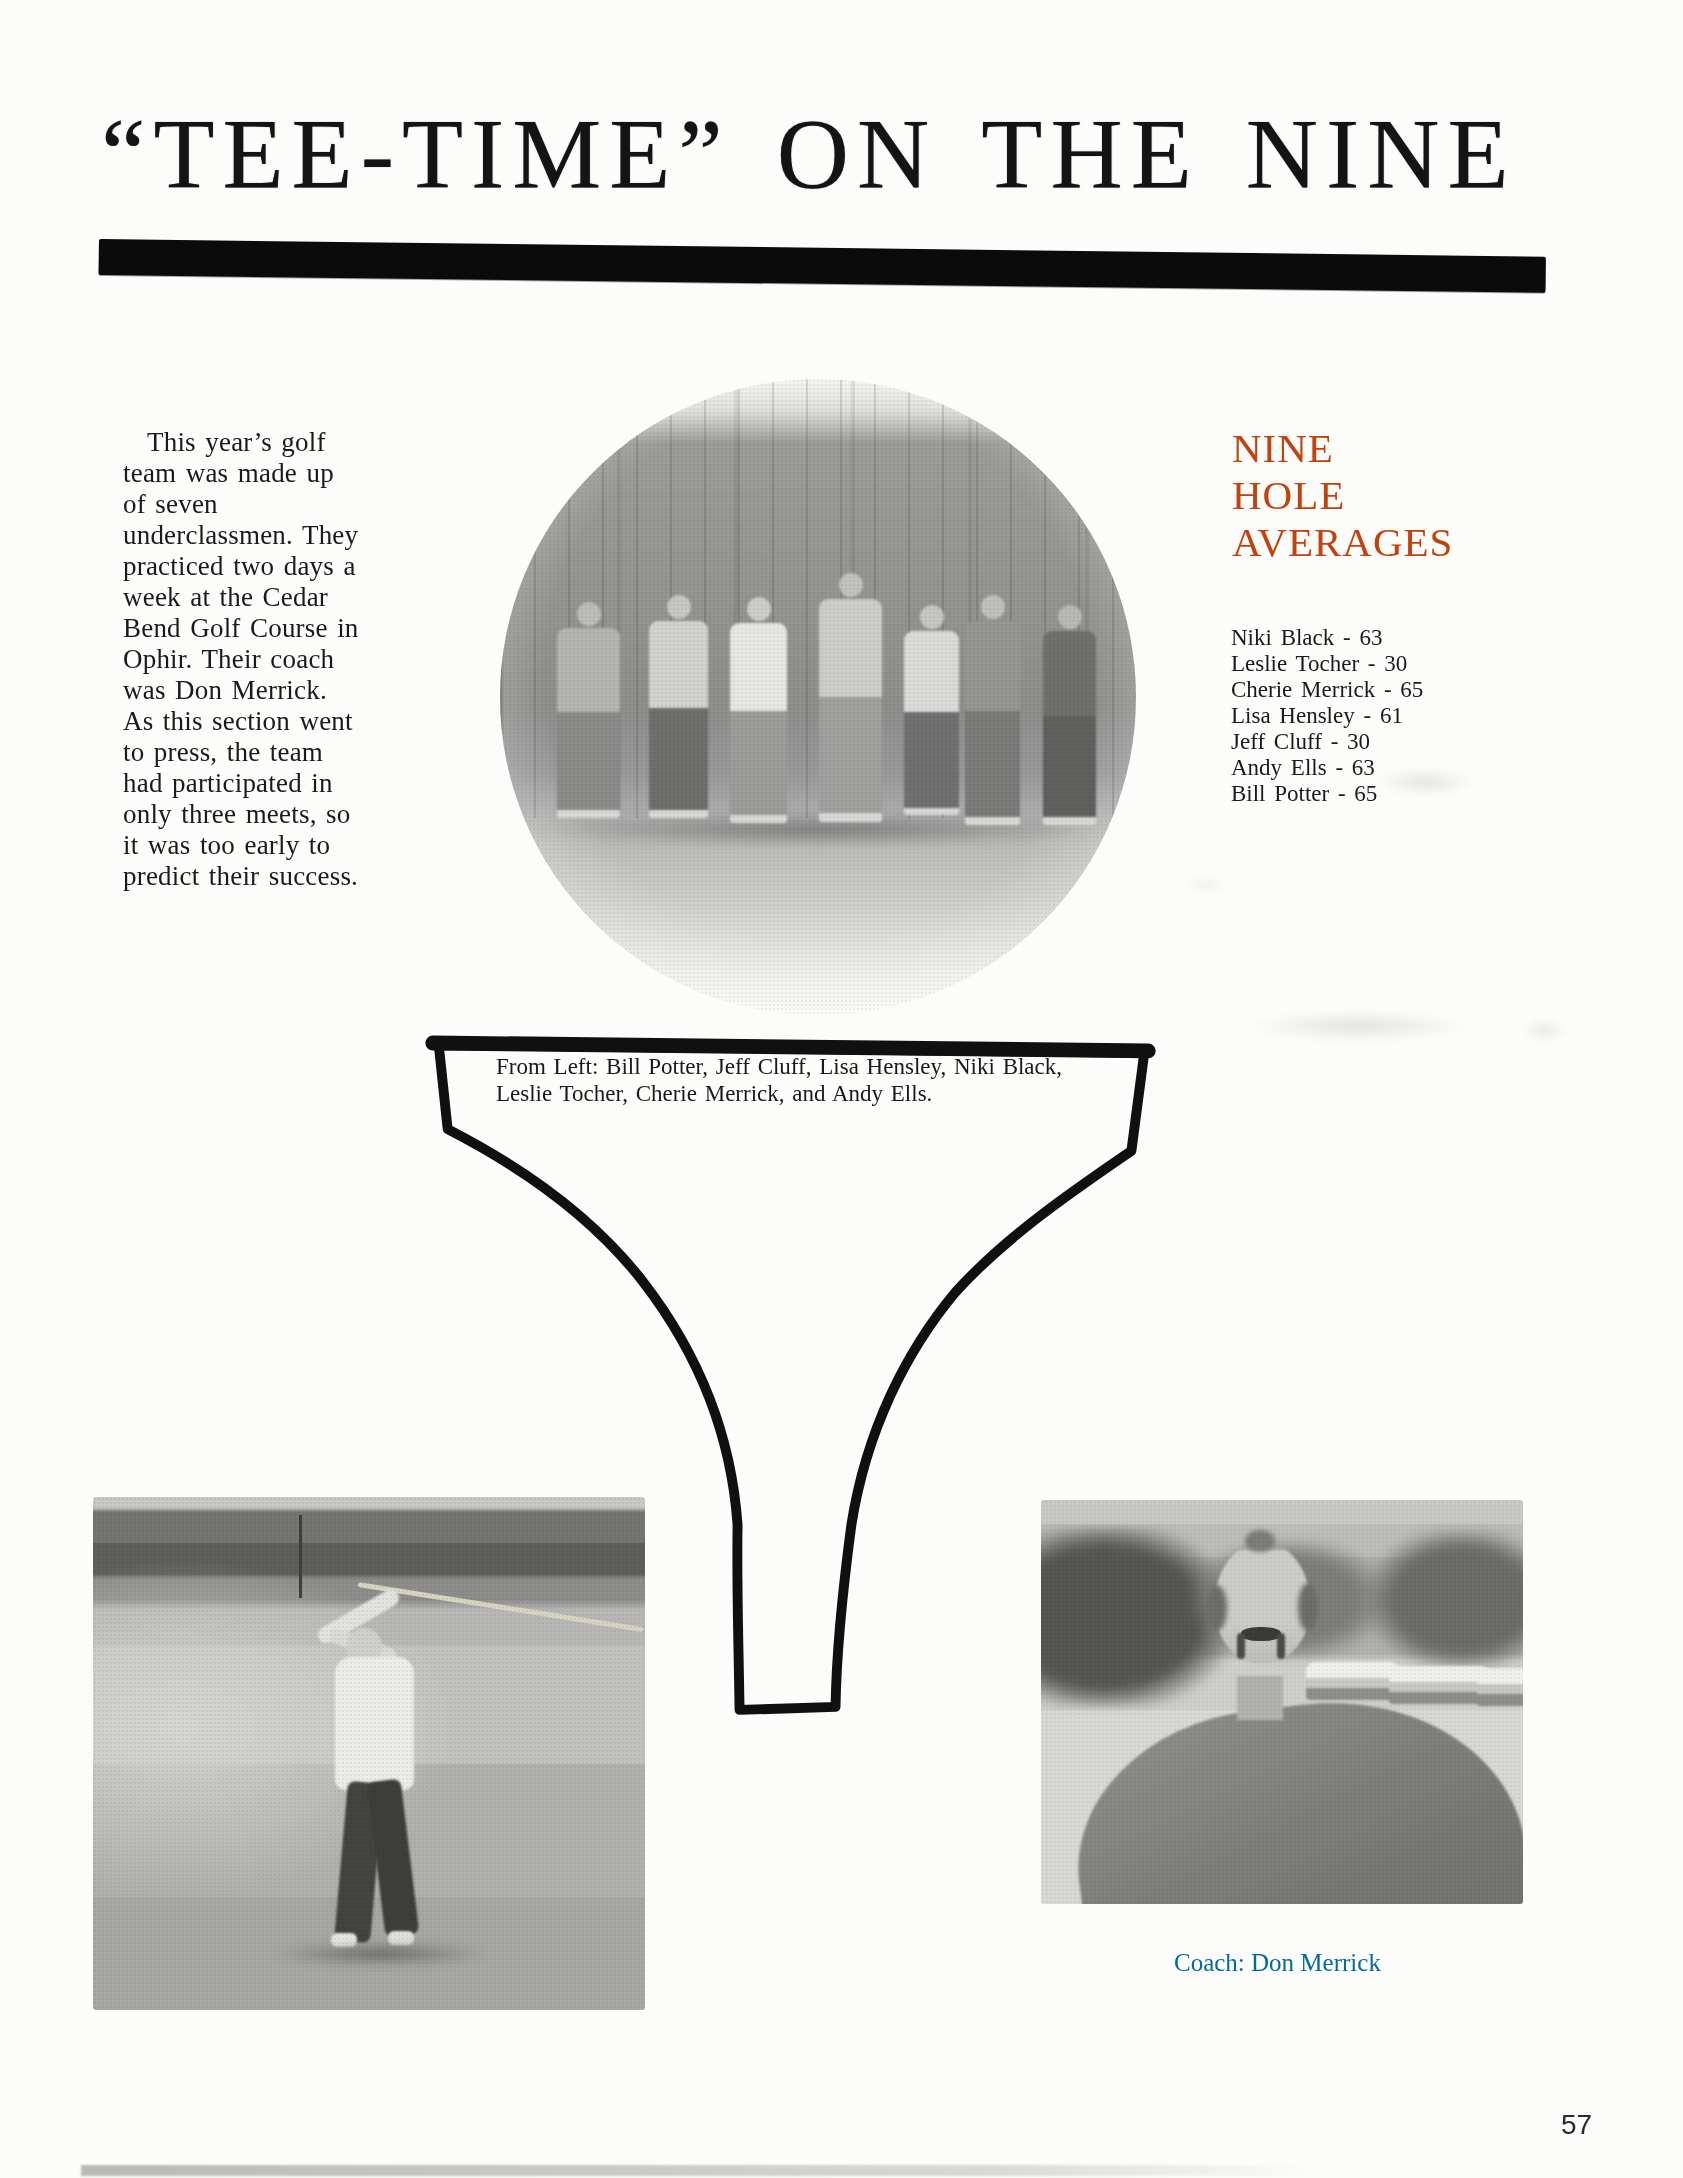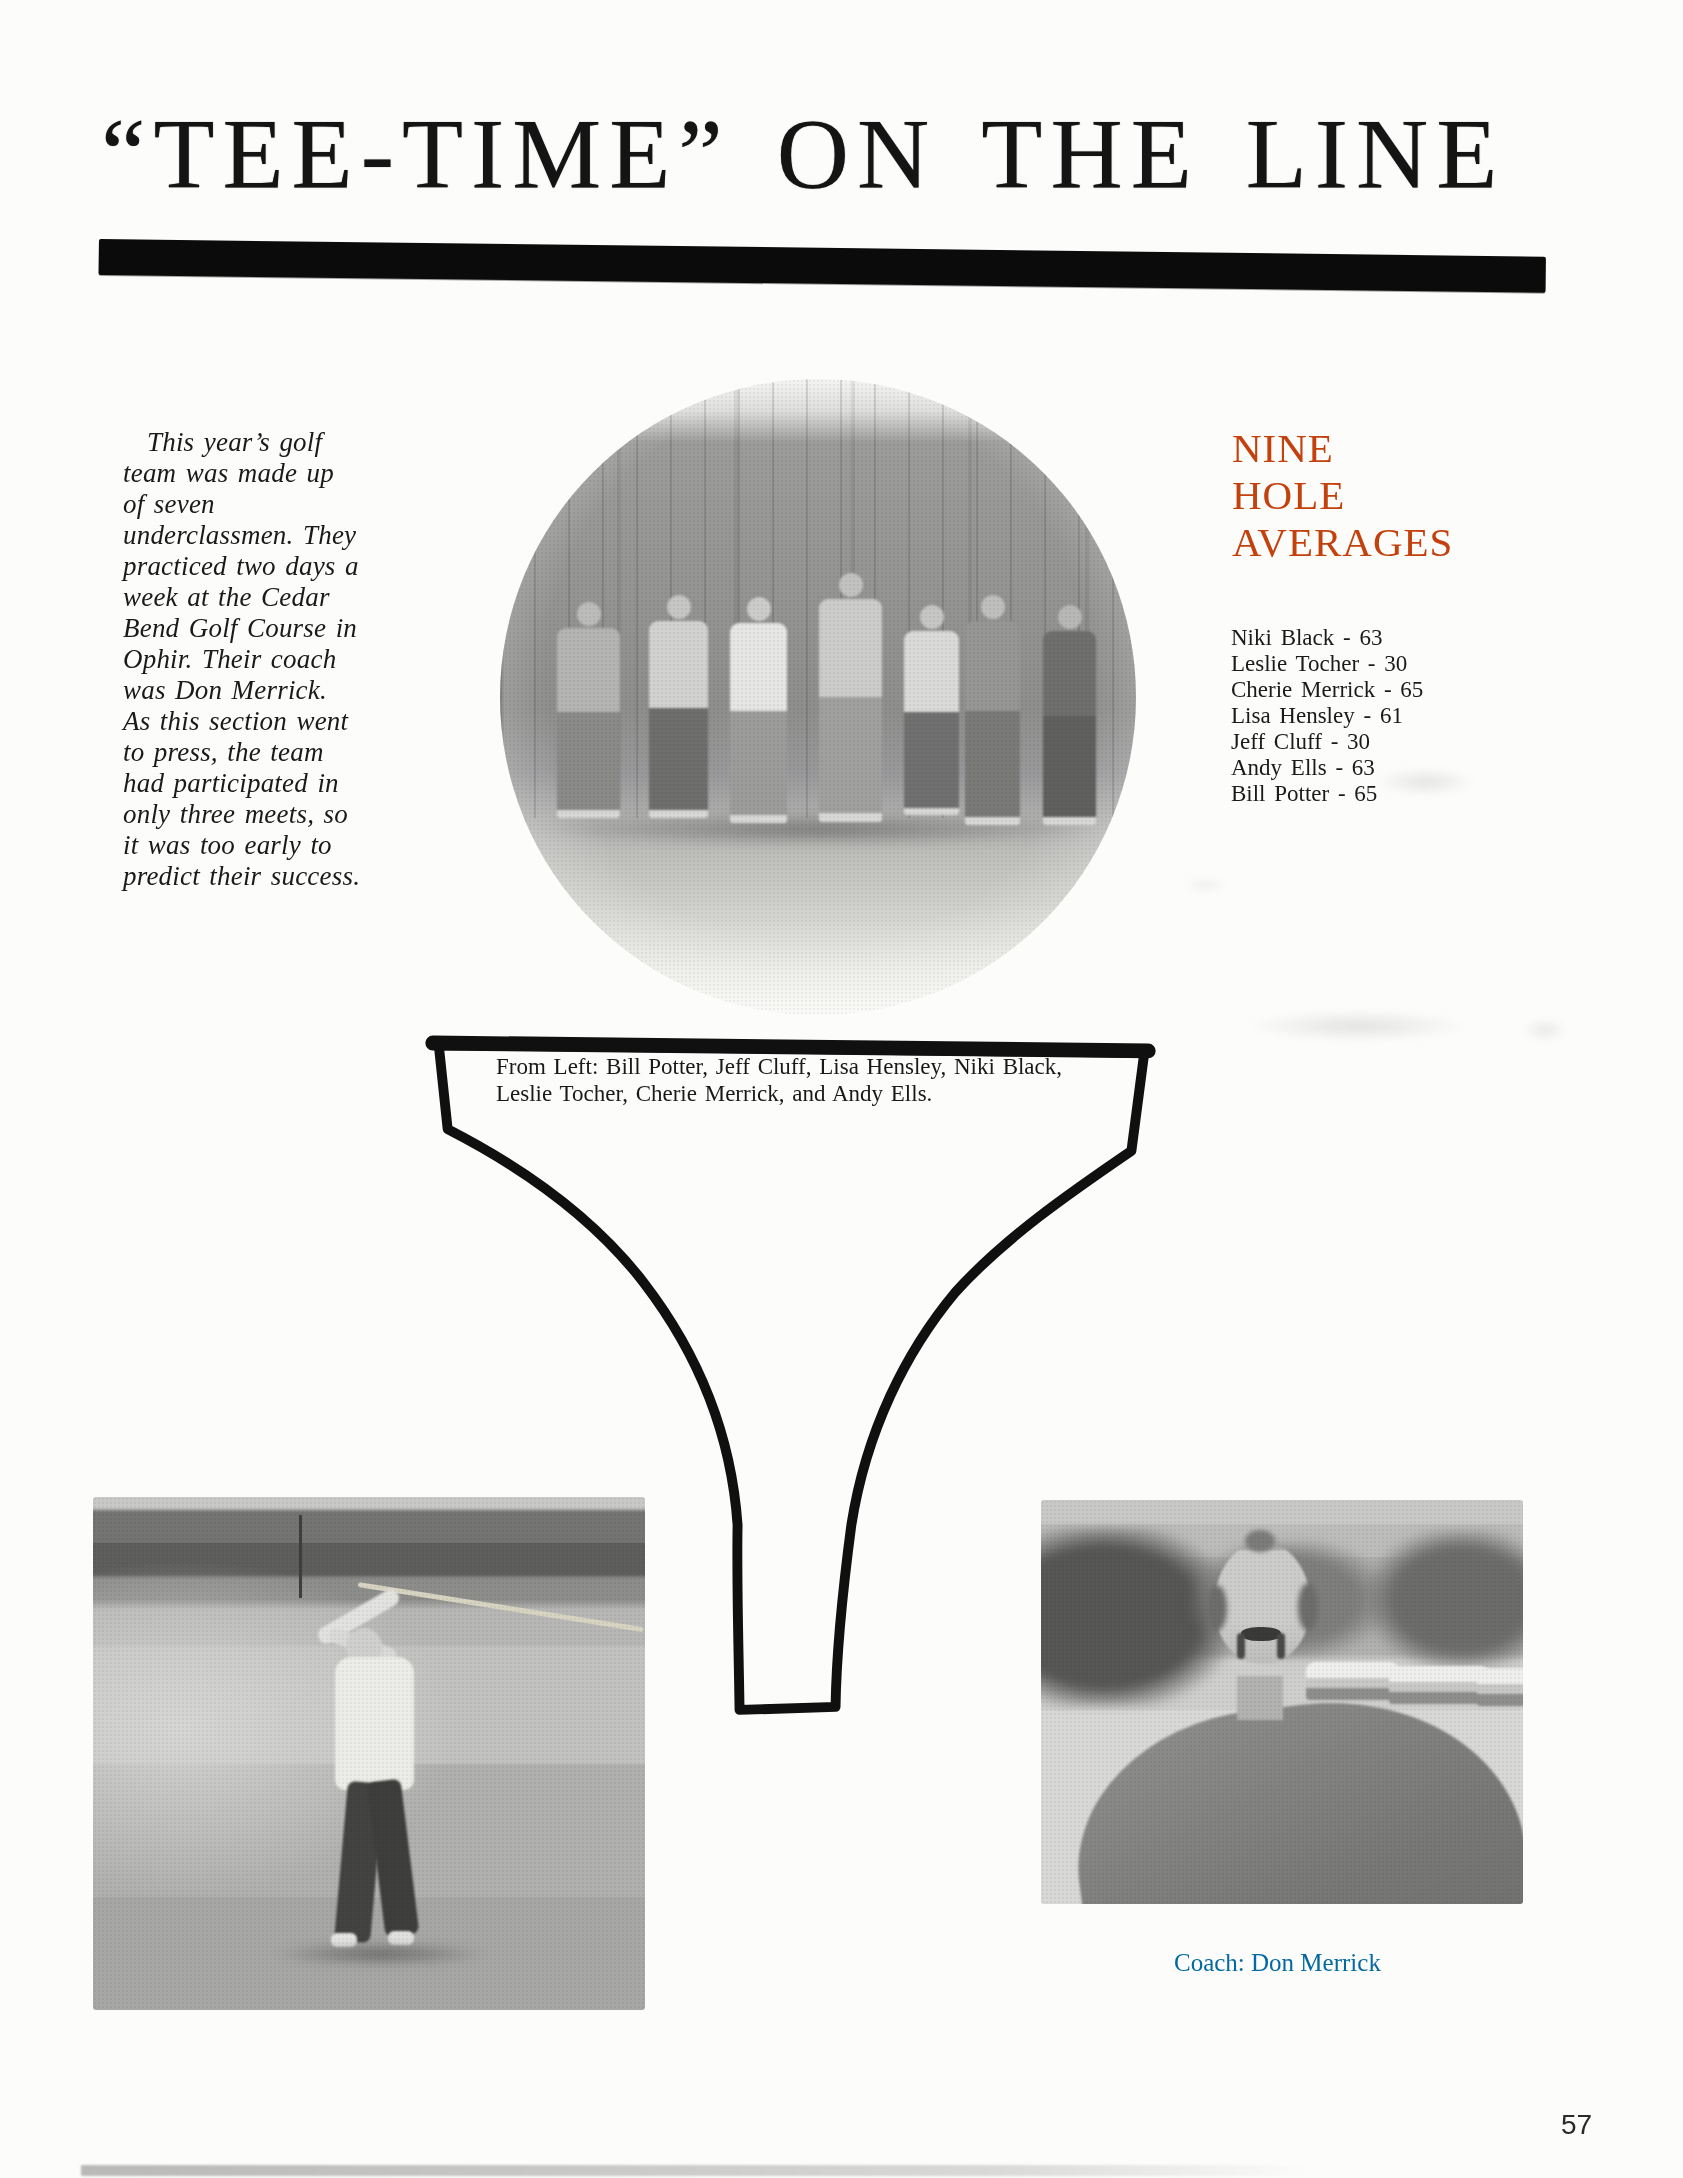--- a/index.html
+++ b/index.html
@@ -20,21 +20,21 @@
   .rule{
     position:absolute;left:99px;top:239px;width:1447px;height:36px;
     background:#0b0b0b;transform:rotate(.7deg);transform-origin:left top;
     border-radius:2px;box-shadow:0 1px 0 rgba(0,0,0,.35);
   }
 
   
   .body-col{
     position:absolute;left:123px;top:427px;width:259px;margin:0;
     font-size:27px;line-height:31px;letter-spacing:0.2px;word-spacing:2.5px;
-    text-indent:24px;color:#1a1a1a;font-style:italic;
+    text-indent:24px;color:#1a1a1a;
   }
 
   
   .avg-head{
     position:absolute;left:1232px;top:425px;margin:0;
     font-size:41px;font-weight:normal;line-height:47px;letter-spacing:1px;color:#c2410c;
   }
   .avg-list{position:absolute;left:1231px;top:625px;font-size:23px;line-height:26px;word-spacing:3px;color:#1a1a1a;}
 
   
@@ -126,21 +126,21 @@
   .bottom-strip{
     position:absolute;left:81px;top:2165px;width:1228px;height:11px;opacity:.45;filter:blur(1.2px);
     background:linear-gradient(90deg,#6a6a68 0%,#8f8f8d 45%,#b0b0ae 75%,rgba(176,176,174,0) 100%);
   }
 </style>
 </head>
 <body>
 
 <div class="page">
 
-  <h1 class="title">“TEE-TIME” ON THE LINE</h1>
+  <h1 class="title">“TEE-TIME” ON THE NINE</h1>
   <div class="rule"></div>
 
   <p class="body-col prewrap">This year’s golf
 team was made up
 of seven
 underclassmen. They
 practiced two days a
 week at the Cedar
 Bend Golf Course in
 Ophir. Their coach

